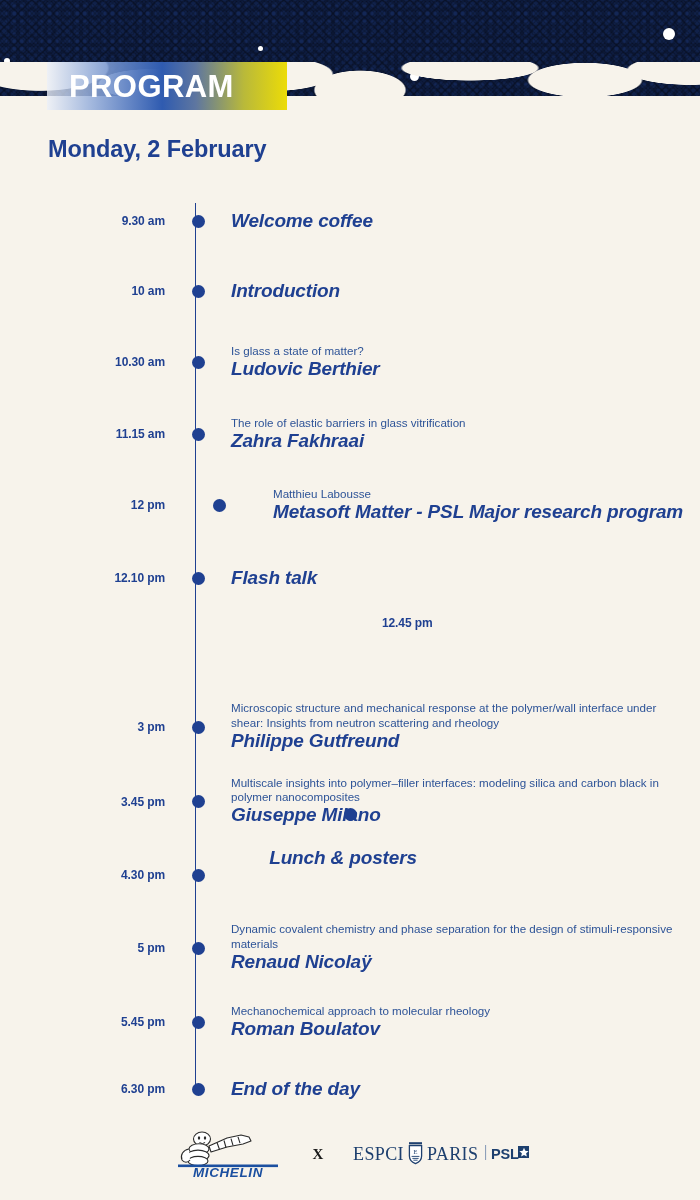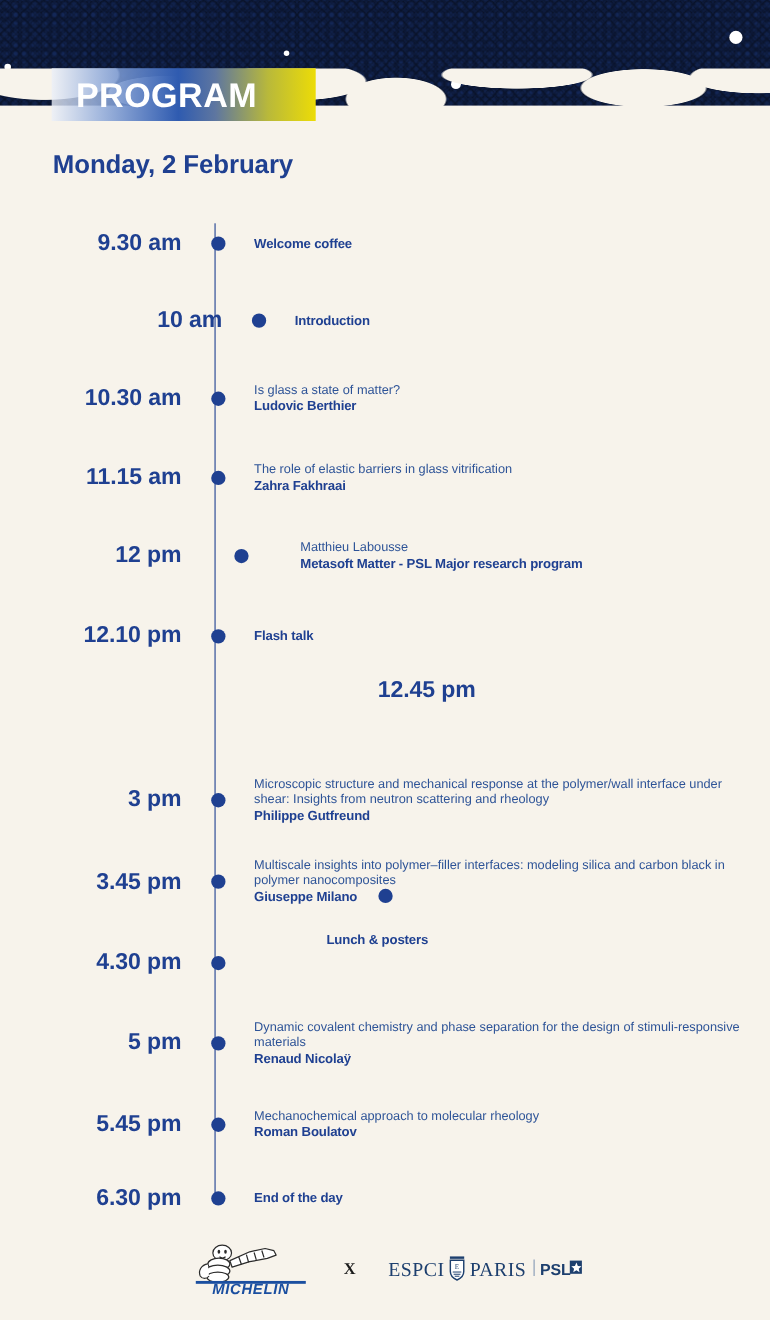--- a/index.html
+++ b/index.html
@@ -173,21 +173,21 @@
   .row {
     position: relative;
     display: flex;
     align-items: center;
     width: 700px;
   }
 
   .time {
     width: 165px;
     text-align: right;
-    font-size: 21px;
+    font-size: 12px;
     font-weight: bold;
     color: #1f4091;
     flex: 0 0 165px;
     letter-spacing: -0.1px;
   }
 
   .dot-cell {
     flex: 0 0 66px;
     display: flex;
     justify-content: center;
@@ -207,25 +207,26 @@
     flex: 1 1 auto;
     padding-right: 14px;
   }
   .subtitle {
     font-size: 11.6px;
     line-height: 1.22;
     color: #2d5397;
     font-weight: normal;
   }
   .headline {
-    font-size: 12px;
+    font-size: 19px;
     font-weight: bold;
     color: #1f4091;
     line-height: 1.2;
     letter-spacing: -0.15px;
+    font-style: italic;
   }
   .speaker-top {
     font-size: 11.6px;
     line-height: 1.22;
     color: #2d5397;
     font-weight: normal;
   }
 
   
   .footer {
@@ -277,21 +278,21 @@
   <div class="row" style="height:70px;">
     <div class="time">9.30 am</div>
     <div class="dot-cell">
         <span class="dot"></span>
       </div>
     <div class="content">
       <div class="headline">Welcome coffee</div>
     </div>
   </div>
 
-  <div class="row" style="height:70px;padding-left:37px;">
+  <div class="row" style="height:70px;">
     <div class="time">10 am</div>
     <div class="dot-cell">
         <span class="dot"></span>
       </div>
     <div class="content">
       <div class="headline">Introduction</div>
     </div>
   </div>
 
   <div class="row" style="height:72px;">

